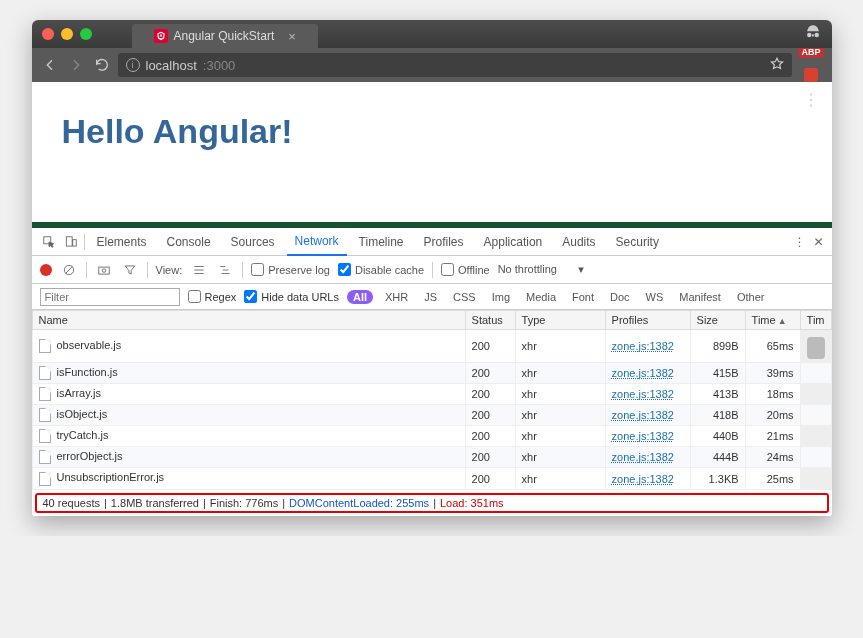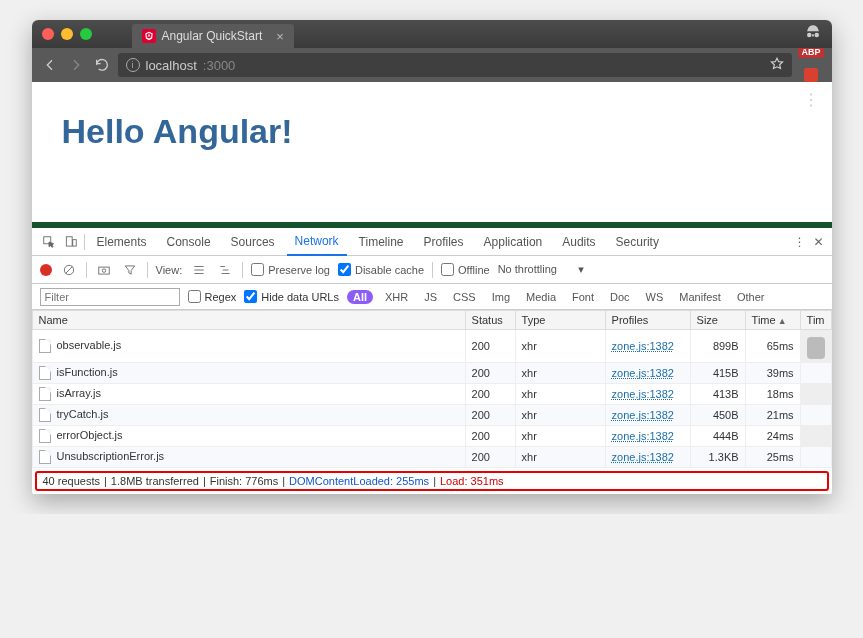--- a/index.html
+++ b/index.html
@@ -3,21 +3,21 @@
 <meta charset="utf-8">
 <style>
   * { box-sizing: border-box; margin: 0; padding: 0; font-family: -apple-system, BlinkMacSystemFont, 'Segoe UI', Arial, sans-serif; }
   body { background: #f0f0f0; display: flex; justify-content: center; padding: 20px; }
   .window { width: 800px; background: #fff; border-radius: 6px 6px 2px 2px; box-shadow: 0 8px 25px rgba(0,0,0,0.3); overflow: hidden; }
   
   .titlebar { background: linear-gradient(#4c4c4c,#3a3a3a); height: 28px; display: flex; align-items: center; padding: 0 10px; position: relative; }
   .traffic { display: flex; gap: 7px; }
   .dot { width: 12px; height: 12px; border-radius: 50%; }
   .red { background: #ff5f56; } .yellow { background: #ffbd2e; } .green { background: #27c93f; }
-  .tab { background: #5a5a5a; color: #ddd; font-size: 12px; padding: 4px 10px; margin-left: 40px; border-radius: 3px 3px 0 0; display: flex; align-items: center; gap: 6px; height: 24px; align-self: flex-end; }
+  .tab { background: #5a5a5a; color: #ddd; font-size: 12px; padding: 4px 22px; margin-left: 40px; border-radius: 3px 3px 0 0; display: flex; align-items: center; gap: 6px; height: 24px; align-self: flex-end; }
   .tab-icon { width: 14px; height: 14px; background: #dd0031; border-radius: 2px; display:flex; align-items:center; justify-content:center;}
   .tab-icon svg { width:10px; height:10px; }
   .tab-close { color:#bbb; margin-left:8px; font-size:13px; cursor:pointer;}
   .incognito { margin-left:auto; color:#ccc; }
   .incognito svg { width:18px; height:18px; fill:#ccc;}
   
   .urlbar { background: #595959; height: 34px; display: flex; align-items: center; padding: 0 8px; gap: 6px; }
   .nav-icon { width: 20px; height: 20px; display:flex; align-items:center; justify-content:center; color:#bbb; }
   .nav-icon.disabled { opacity: .4; }
   .nav-icon svg { width:16px; height:16px; stroke:#ccc; fill:none; stroke-width:2; }
@@ -258,25 +258,34 @@
           <tr>
             <td><span class="fileicon"></span>isArray.js</td>
             <td>200</td>
             <td>xhr</td>
             <td><span class="initiator">zone.js:1382</span></td>
             <td style="text-align:right">413B</td>
             <td style="text-align:right">18ms</td>
             <td class="scroll-track"></td>
           </tr>
           <tr>
+            <td><span class="fileicon"></span>isObject.js</td>
+            <td>200</td>
+            <td>xhr</td>
+            <td><span class="initiator">zone.js:1382</span></td>
+            <td style="text-align:right">418B</td>
+            <td style="text-align:right">20ms</td>
+            <td class="scroll-track"></td>
+          </tr>
+          <tr>
             <td><span class="fileicon"></span>tryCatch.js</td>
             <td>200</td>
             <td>xhr</td>
             <td><span class="initiator">zone.js:1382</span></td>
-            <td style="text-align:right">450B</td>
+            <td style="text-align:right">440B</td>
             <td style="text-align:right">21ms</td>
             <td class="scroll-track"></td>
           </tr>
           <tr>
             <td><span class="fileicon"></span>errorObject.js</td>
             <td>200</td>
             <td>xhr</td>
             <td><span class="initiator">zone.js:1382</span></td>
             <td style="text-align:right">444B</td>
             <td style="text-align:right">24ms</td>

